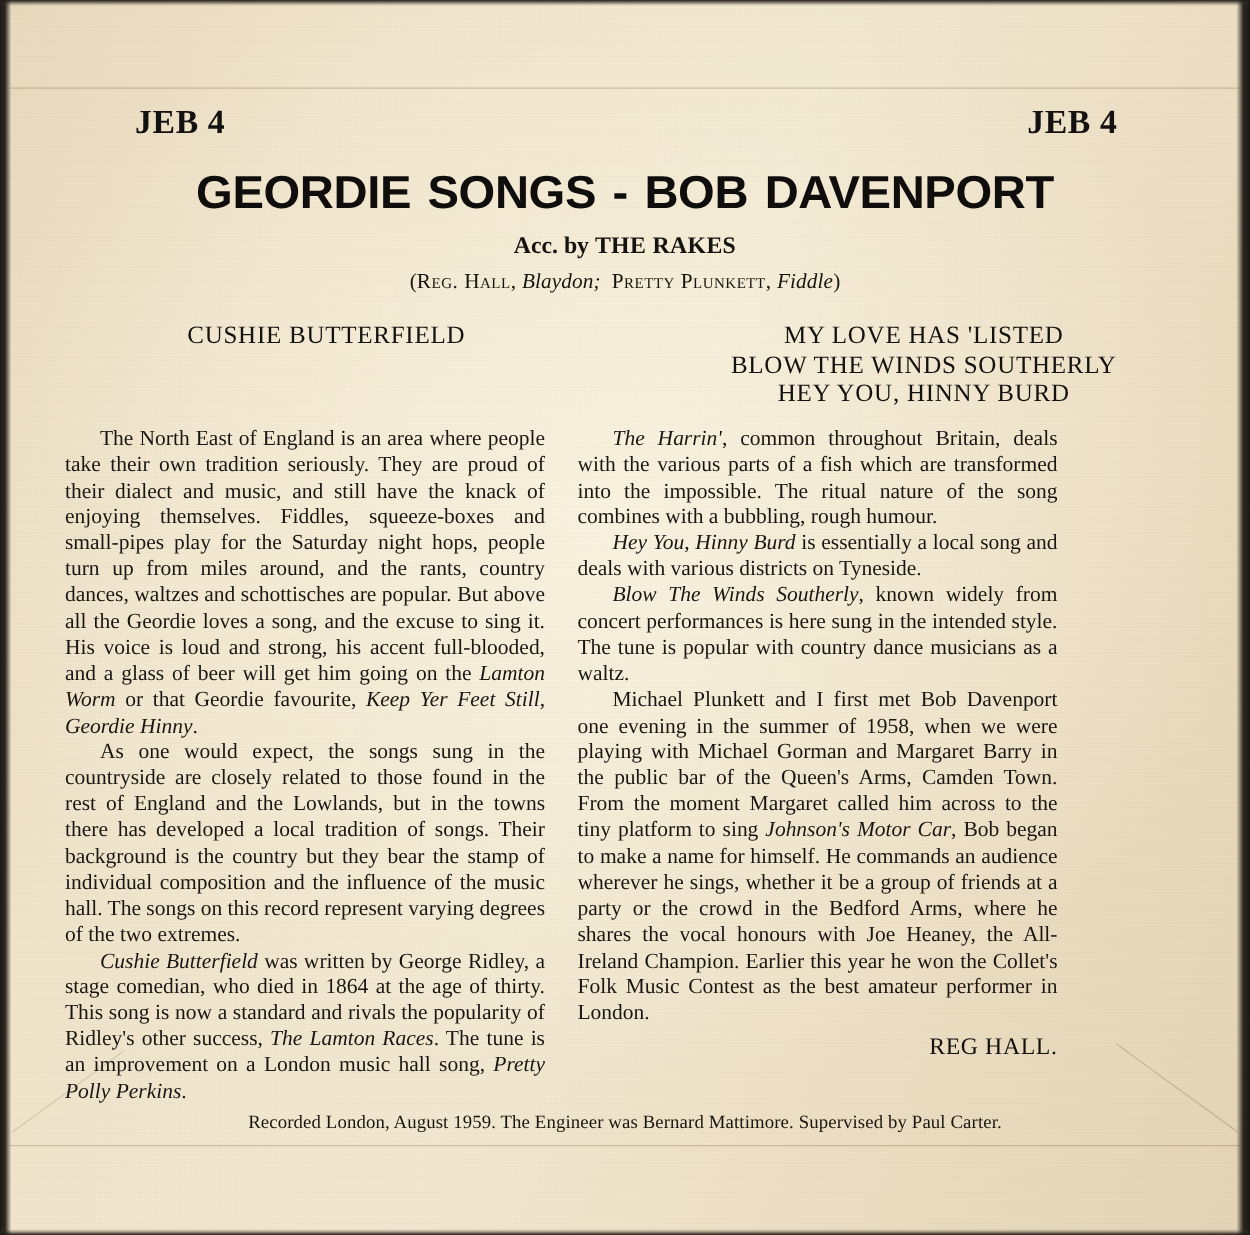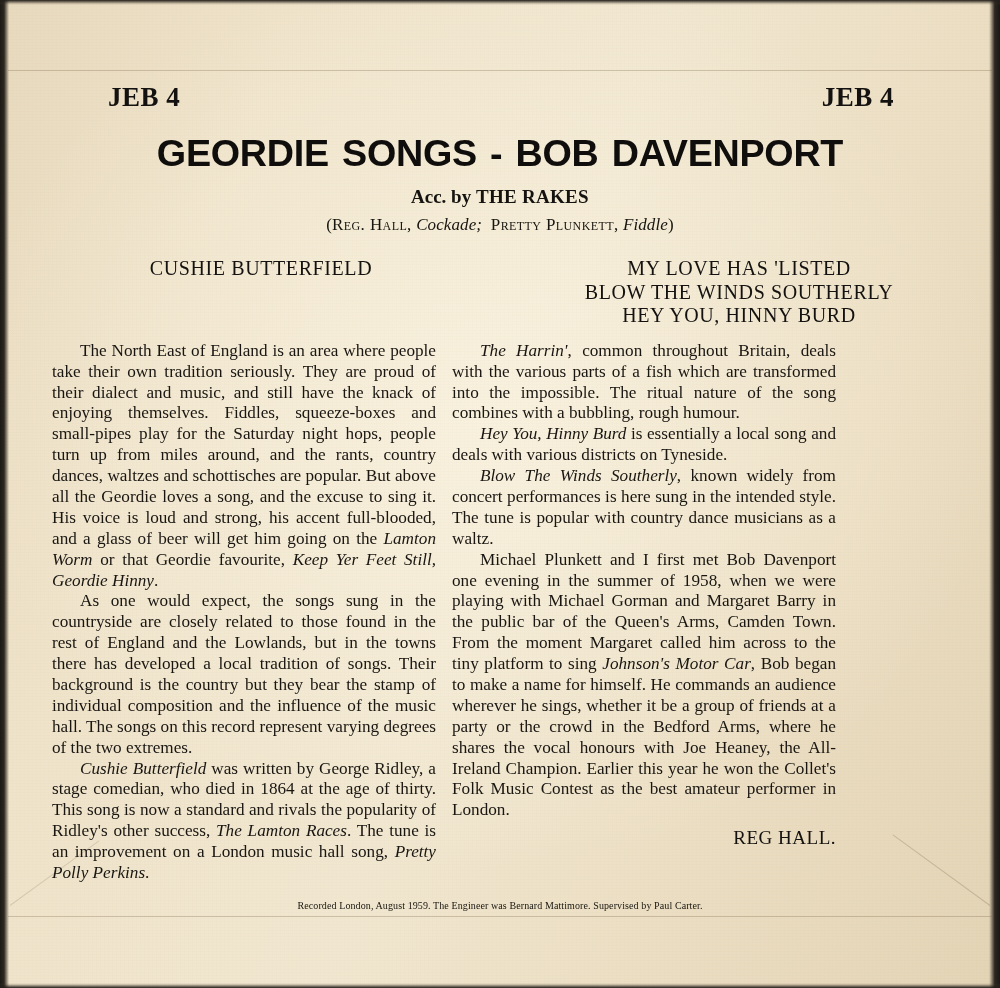--- a/index.html
+++ b/index.html
@@ -158,41 +158,41 @@
   .body-col {
     width: 384px;
     font-family: "Liberation Serif", "DejaVu Serif", serif;
     font-size: 17.2px;
     line-height: 1.215;
     text-align: justify;
     text-justify: inter-word;
     color: #191612;
     hyphens: none;
   }
-  .body-col.left  { margin-right: 16px; }
+  .body-col.left  { margin-right: 26px; }
   .body-col p {
     margin: 0;
     text-indent: 28px;
   }
   .signature {
     text-align: right;
     margin-top: 5px;
     font-family: Liberation Serif, serif;
     font-size: 19px;
     letter-spacing: 0.5px;
     color: #141210;
   }
 
   
   .rec-credit {
     text-align: center;
     font-family: "Liberation Serif", "DejaVu Serif", serif;
-    font-size: 10px;
+    font-size: 15px;
     color: #19160f;
-    margin-top: 16px;
+    margin-top: 6px;
     letter-spacing: 0.1px;
   }
 </style>
 </head>
 <body>
 
 <div id="sleeve">
 
   <div id="paper-tone"></div>
   <div id="paper-grain"></div>
@@ -215,21 +215,21 @@
     </div>
 
     <div class="main-title">GEORDIE SONGS  -  BOB DAVENPORT</div>
 
     <div class="acc-line">
       <span class="acc-pre">Acc. by</span>
       <span class="acc-band">THE RAKES</span>
     </div>
 
     <div class="personnel"><span>(</span><span class="sc">Reg. Hall,</span>
-      <span class="it">Cockade;</span>
+      <span class="it">Blaydon;</span>
       &nbsp;<span class="sc">Pretty Plunkett,</span>
       <span class="it">Fiddle</span><span>)</span></div>
 
     <div class="titles-row">
       <div class="titles-col left">
         <div class="song-title">CUSHIE BUTTERFIELD</div>
       </div>
       <div class="titles-col right">
         <div class="song-title">MY LOVE HAS 'LISTED</div>
         <div class="song-title">BLOW THE WINDS SOUTHERLY</div>

